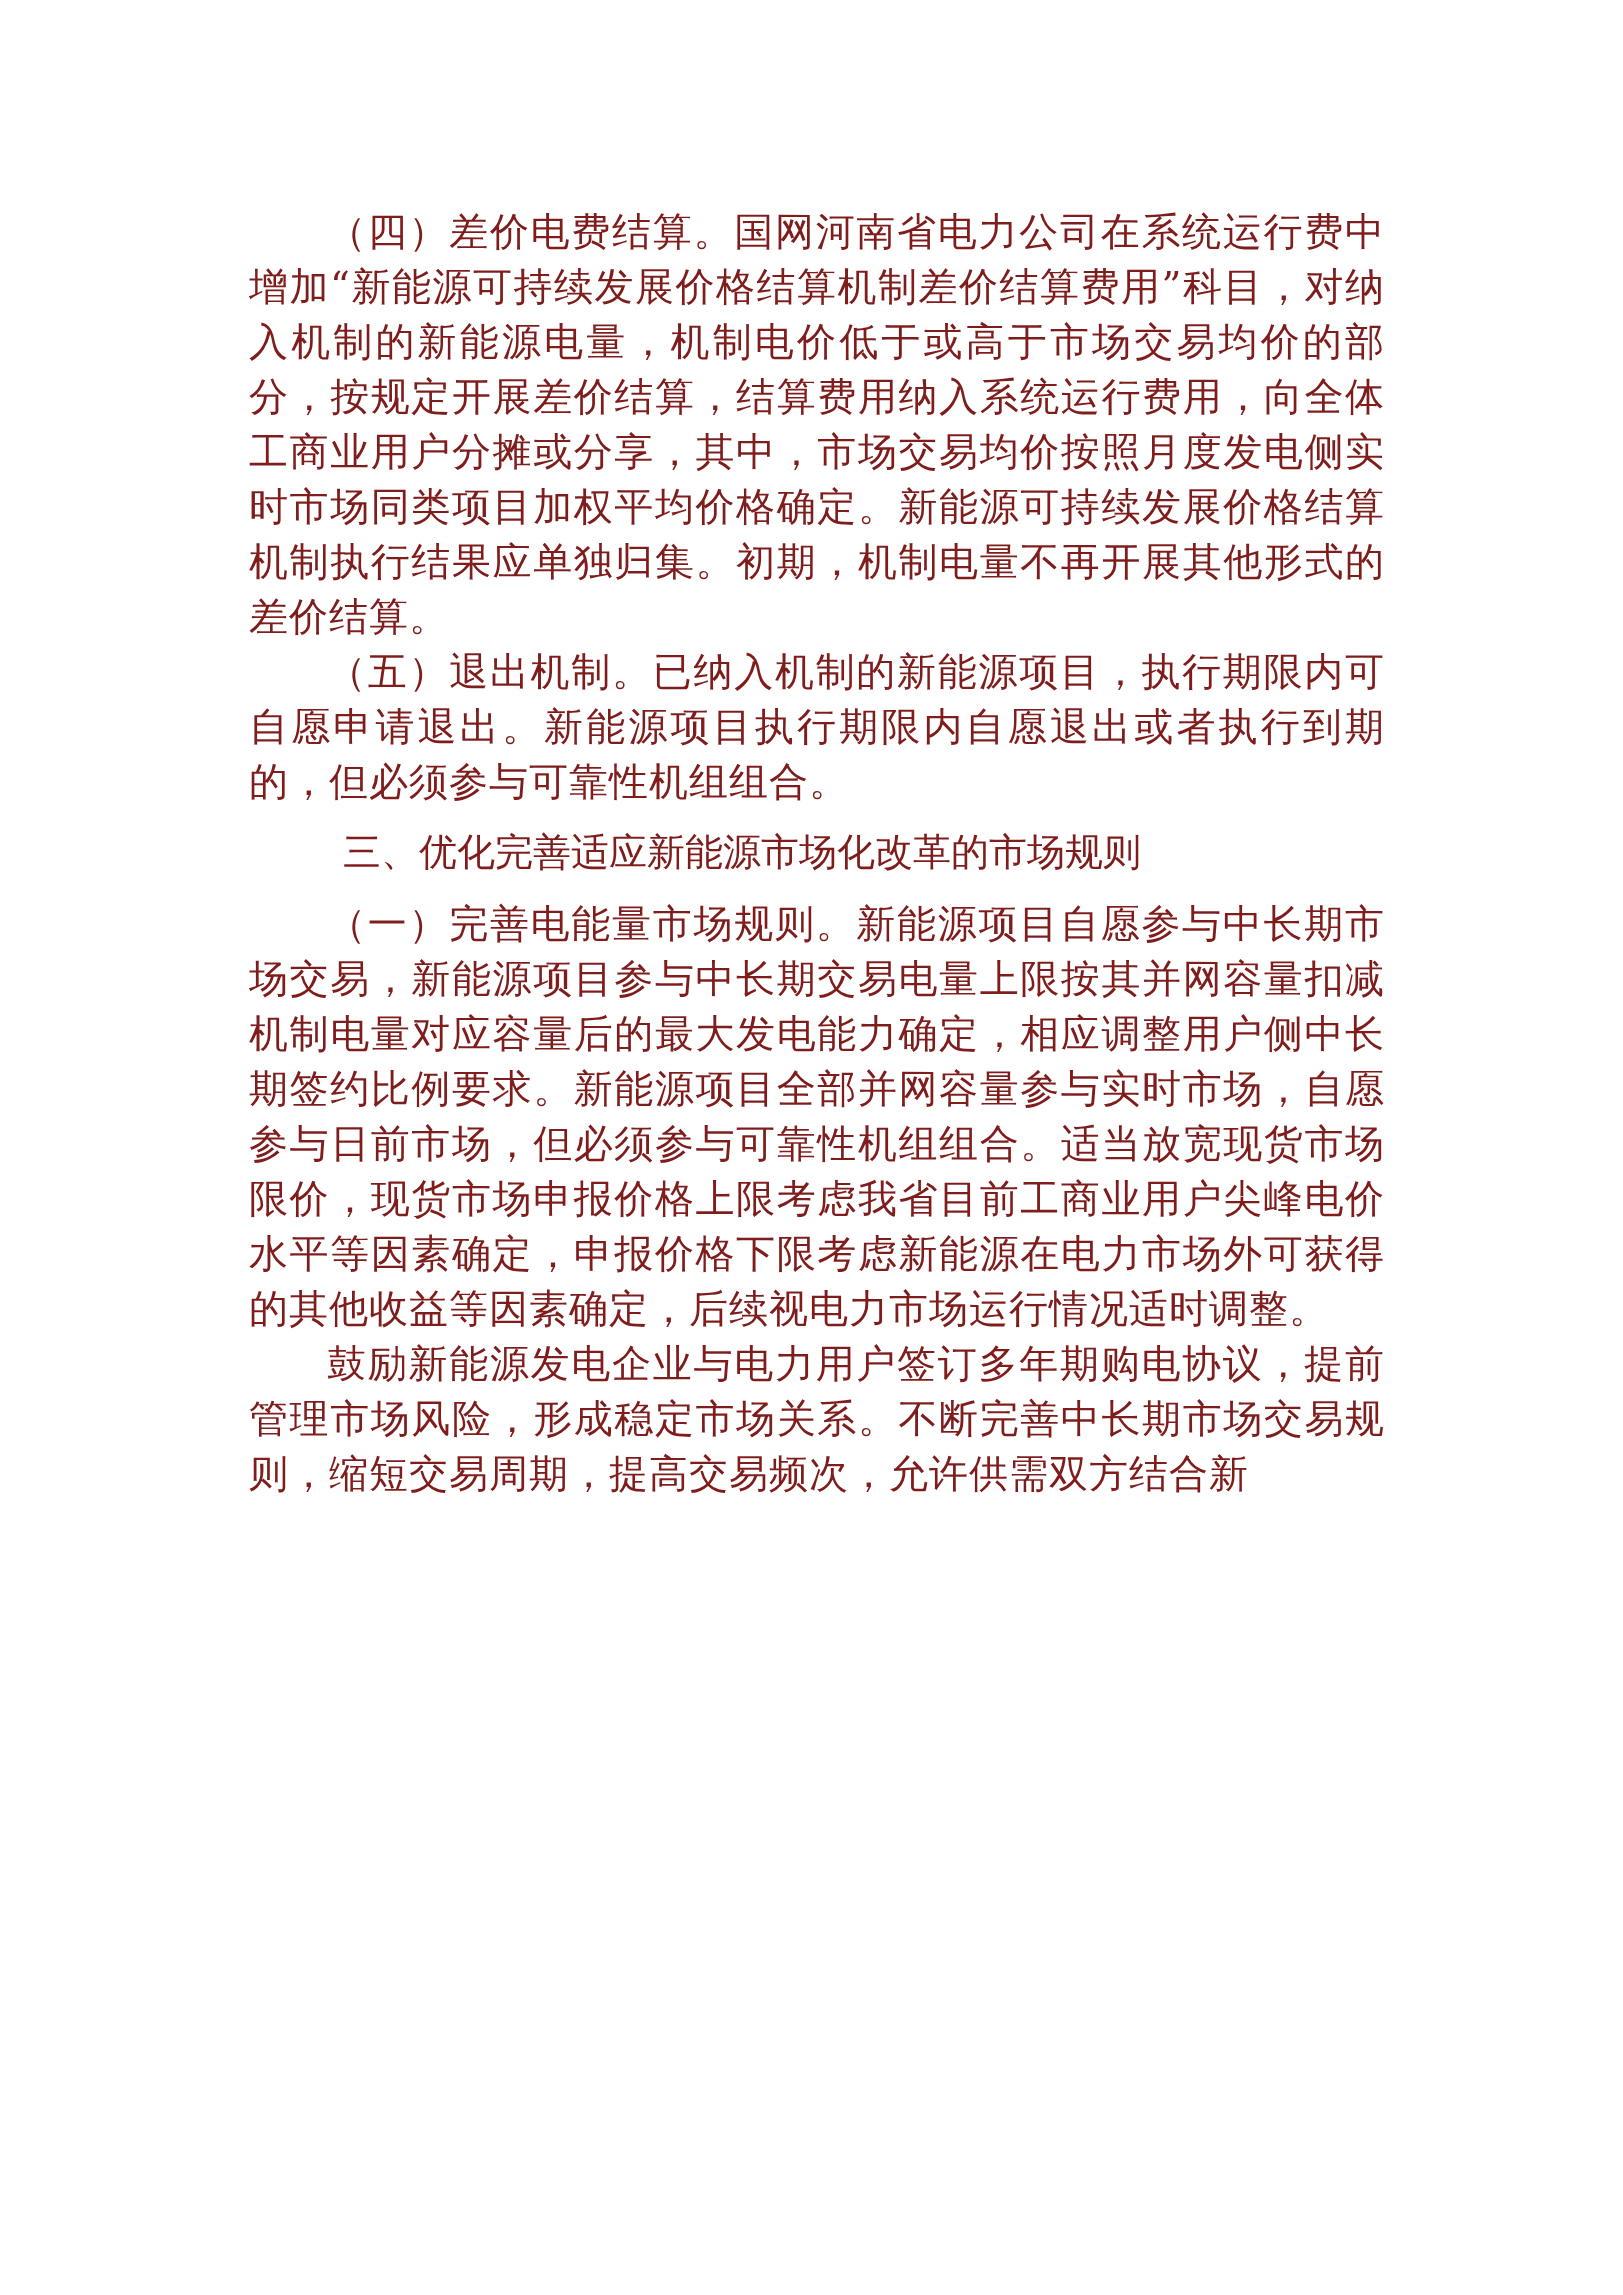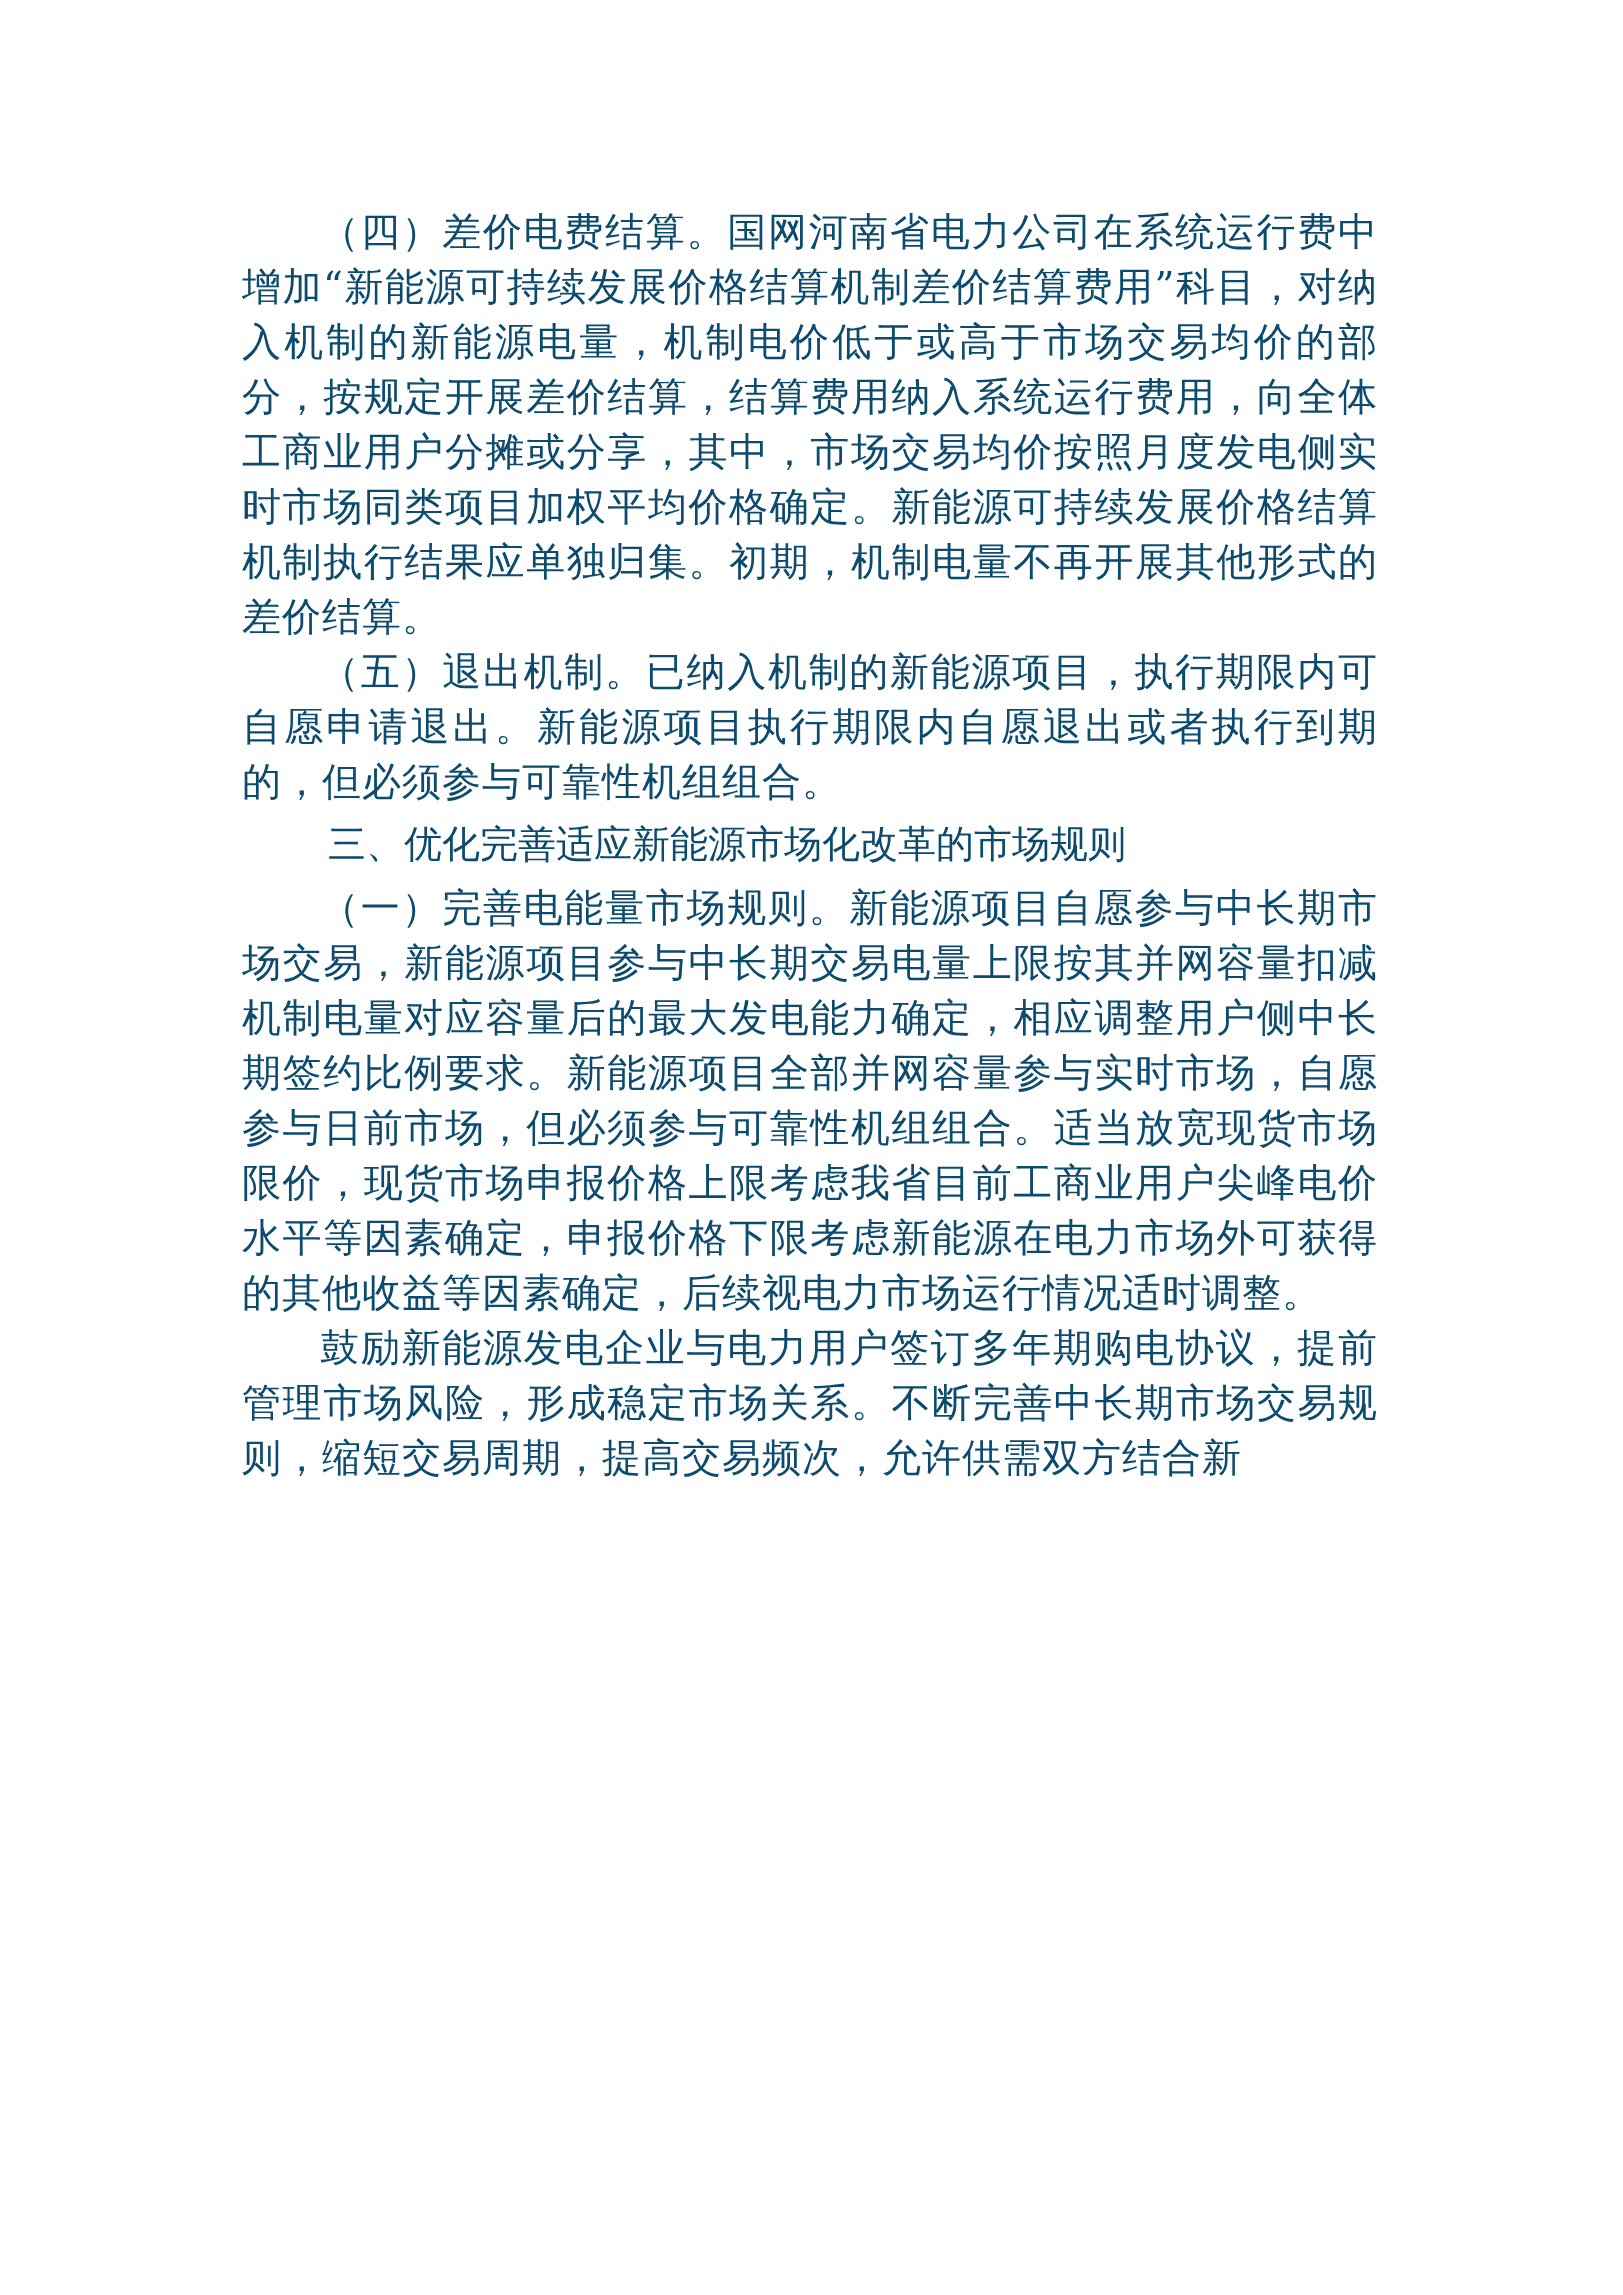--- a/index.html
+++ b/index.html
@@ -1,35 +1,35 @@
 <!DOCTYPE html>
 <html style="font-size:8.2px"><head>
 <meta charset="utf-8">
 <style>
   html, body { margin: 0; padding: 0; background: #ffffff; }
   body { width: 1623px; height: 2295px; position: relative; overflow: hidden; }
   .page {
     position: absolute;
-    left: 242px;
+    left: 249px;
     top: 204px;
     width: 1136px;
-    color: #0c4a6e;
+    color: #7f1d1d;
     font-family: "DejaVu Serif", "Liberation Serif", serif;
     font-size: 39px;
     line-height: 55px;
   }
   .para {
     margin: 0;
     text-indent: 78px;
     text-align: justify;
     text-justify: inter-character;
     letter-spacing: 1px;
   }
   .heading {
-    margin: 8px;
+    margin: 16px;
     text-indent: 78px;
     font-family: "DejaVu Sans", "Liberation Sans", sans-serif;
     font-size: 38px;
     letter-spacing: 0px;
   }
 </style>
 </head>
 <body>
 
 <div class="page">

